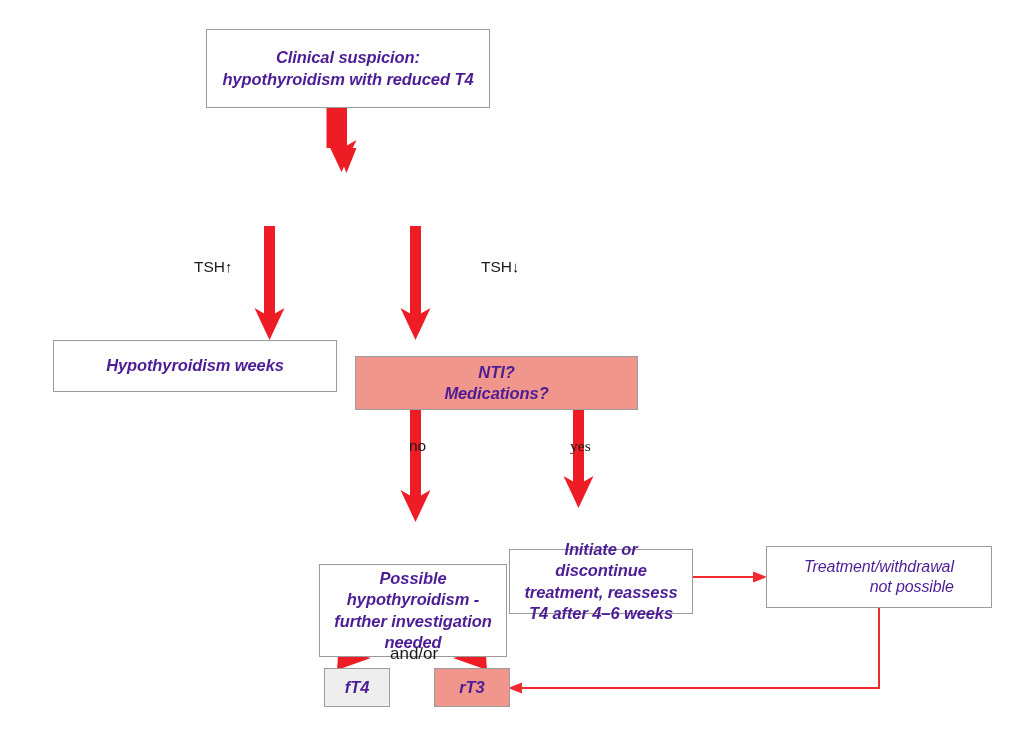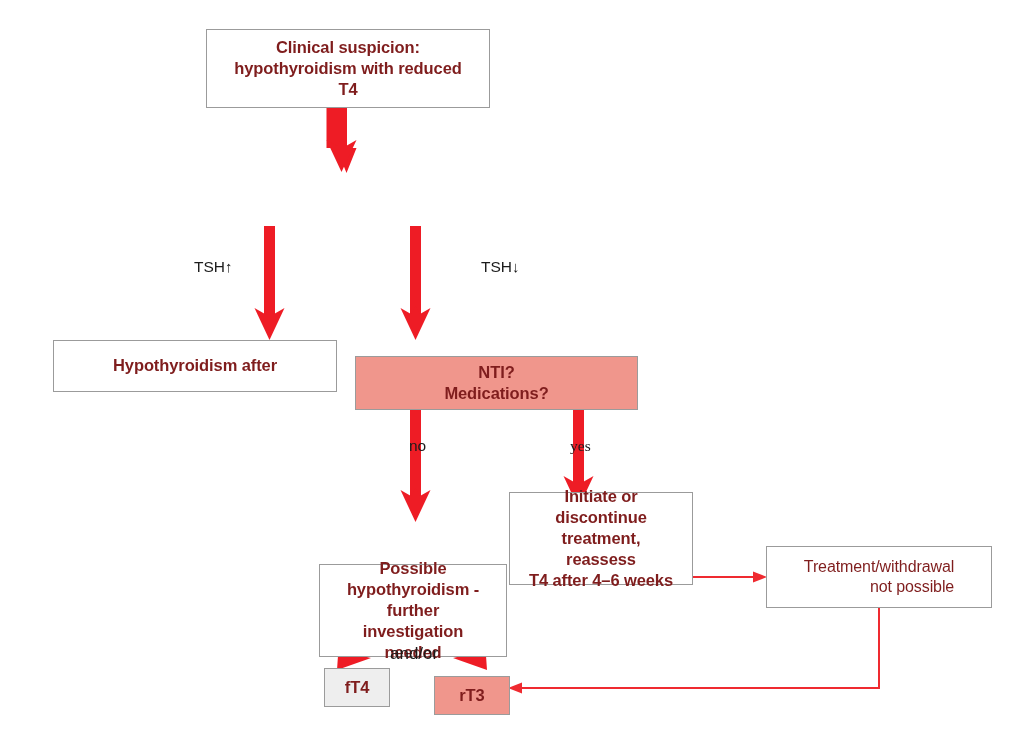--- a/index.html
+++ b/index.html
@@ -18,31 +18,32 @@
     height: 745px;
     background: #ffffff;
     overflow: hidden;
   }
   
   .node {
     position: absolute;
     box-sizing: border-box;
     border: 1.5px solid #9b9b9b;
     background: #ffffff;
-    color: #7f1d1d;
+    color: #4c1d95;
     display: flex;
     align-items: center;
     justify-content: center;
     text-align: center;
     font-weight: bold;
     font-size: 16.5px;
     line-height: 1.28;
     letter-spacing: -0.1px;
-    padding: 2px 16px;
+    padding: 2px 6px;
     white-space: pre-line;
+    font-style: italic;
   }
   .node.pink   { background: #f0968c; }
   .node.gray   { background: #eeeeee; }
   .node.plain  { font-weight: normal; font-size: 16px; }
 
   
   #wires {
     position: absolute;
     left: 0;
     top: 0;
@@ -114,41 +115,41 @@
     <g>
       <polyline points="879,608 879,688 518,688" fill="none" stroke="#ef2a30" stroke-width="2"></polyline>
       <path d="M 508 688 L 522 682.5 L 522 693.5 Z" fill="#ef2a30"></path>
     </g>
   </svg>
 
   <div class="node" style="left:206px; top:29px; width:284px; height:79px;">Clinical suspicion:
 hypothyroidism with reduced T4</div>
 
 
-  <div class="node" style="left:53px; top:340px; width:284px; height:52px;">Hypothyroidism after</div>
+  <div class="node" style="left:53px; top:340px; width:284px; height:52px;">Hypothyroidism weeks</div>
 
   <div class="node pink" style="left:355px; top:340px; width:283px; height:54px;margin-top:16px;">NTI?
 Medications?</div>
 
   <div class="node" style="left:319px; top:520px; width:188px; height:93px;margin-top:44px;">Possible
 hypothyroidism -
 further investigation
 needed</div>
 
-  <div class="node" style="left:509px; top:492px; width:184px; height:93px;">Initiate or
+  <div class="node" style="left:509px; top:549px; width:184px; height:65px;">Initiate or
 discontinue
 treatment, reassess
 T4 after 4–6 weeks</div>
 
   <div class="node plain" style="left:766px; top:546px; width:226px; height:62px;text-align:right;">Treatment/withdrawal
 not possible</div>
 
   <div class="node gray" style="left:324px; top:668px; width:66px; height:39px;">fT4</div>
 
-  <div class="node pink" style="left:434px; top:668px; width:76px; height:39px;margin-top:8px;">rT3</div>
+  <div class="node pink" style="left:434px; top:668px; width:76px; height:39px;">rT3</div>
 
   <div class="edge-label" style="left:194px; top:259px;">
     <span>TSH</span><span class="arrow-glyph">↑</span>
   </div>
 
   <div class="edge-label" style="left:436px; top:259px;margin-left:45px;">
     <span>TSH</span><span class="arrow-glyph">↓</span>
   </div>
 
   <div class="edge-label" style="left:409px; top:438px;">no</div>

